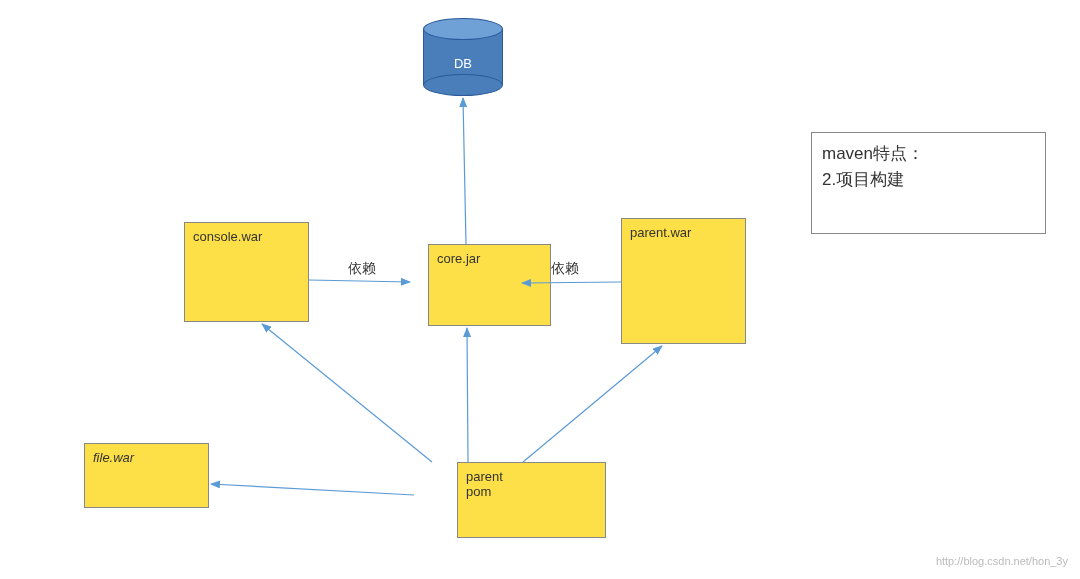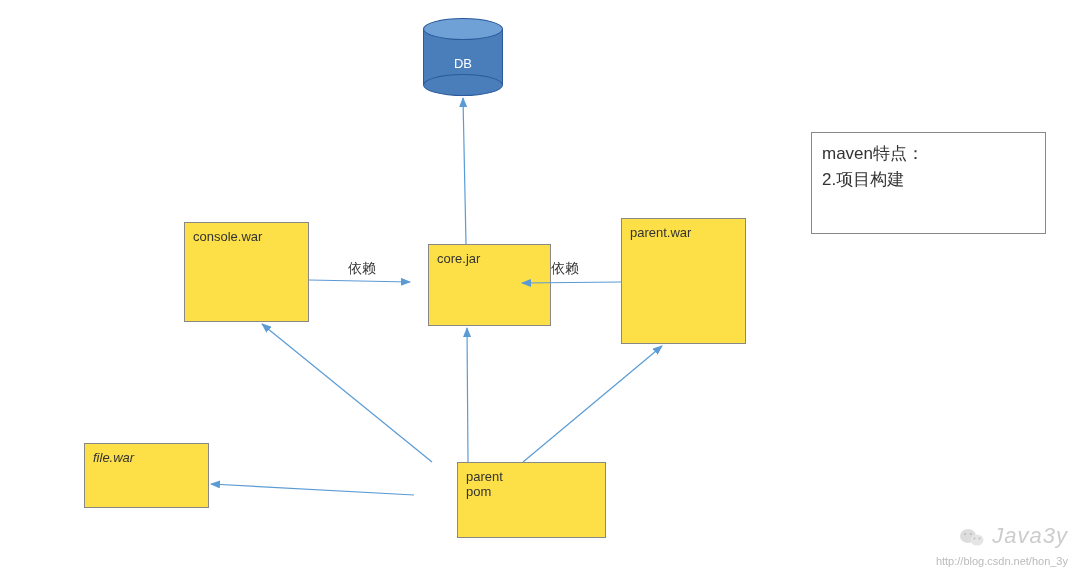--- a/index.html
+++ b/index.html
@@ -142,27 +142,14 @@
   <line x1="432" y1="462" x2="262" y2="324" stroke="#5b9bd5" stroke-width="1.2" marker-end="url(#arrowhead)"></line>
 
   <line x1="468" y1="462" x2="467" y2="328" stroke="#5b9bd5" stroke-width="1.2" marker-end="url(#arrowhead)"></line>
 
   <line x1="523" y1="462" x2="662" y2="346" stroke="#5b9bd5" stroke-width="1.2" marker-end="url(#arrowhead)"></line>
 
   <line x1="414" y1="495" x2="211" y2="484" stroke="#5b9bd5" stroke-width="1.2" marker-end="url(#arrowhead)"></line>
 </svg>
 
 <div class="watermark">
-  <div>
-    <span class="wechat-icon">
-      <svg width="26" height="22" viewBox="0 0 26 22">
-        <ellipse cx="9" cy="10" rx="8" ry="7" fill="#ddd"></ellipse>
-        <ellipse cx="18" cy="14" rx="6.5" ry="5.5" fill="#e5e5e5"></ellipse>
-        <circle cx="6" cy="8" r="1.1" fill="#bbb"></circle>
-        <circle cx="12" cy="8" r="1.1" fill="#bbb"></circle>
-        <circle cx="15.5" cy="12.5" r="0.9" fill="#bbb"></circle>
-        <circle cx="20.5" cy="12.5" r="0.9" fill="#bbb"></circle>
-      </svg>
-    </span>
-    <span class="brand">Java3y</span>
-  </div>
   <div>http://blog.csdn.net/hon_3y</div>
 </div>
 
 </body></html>

